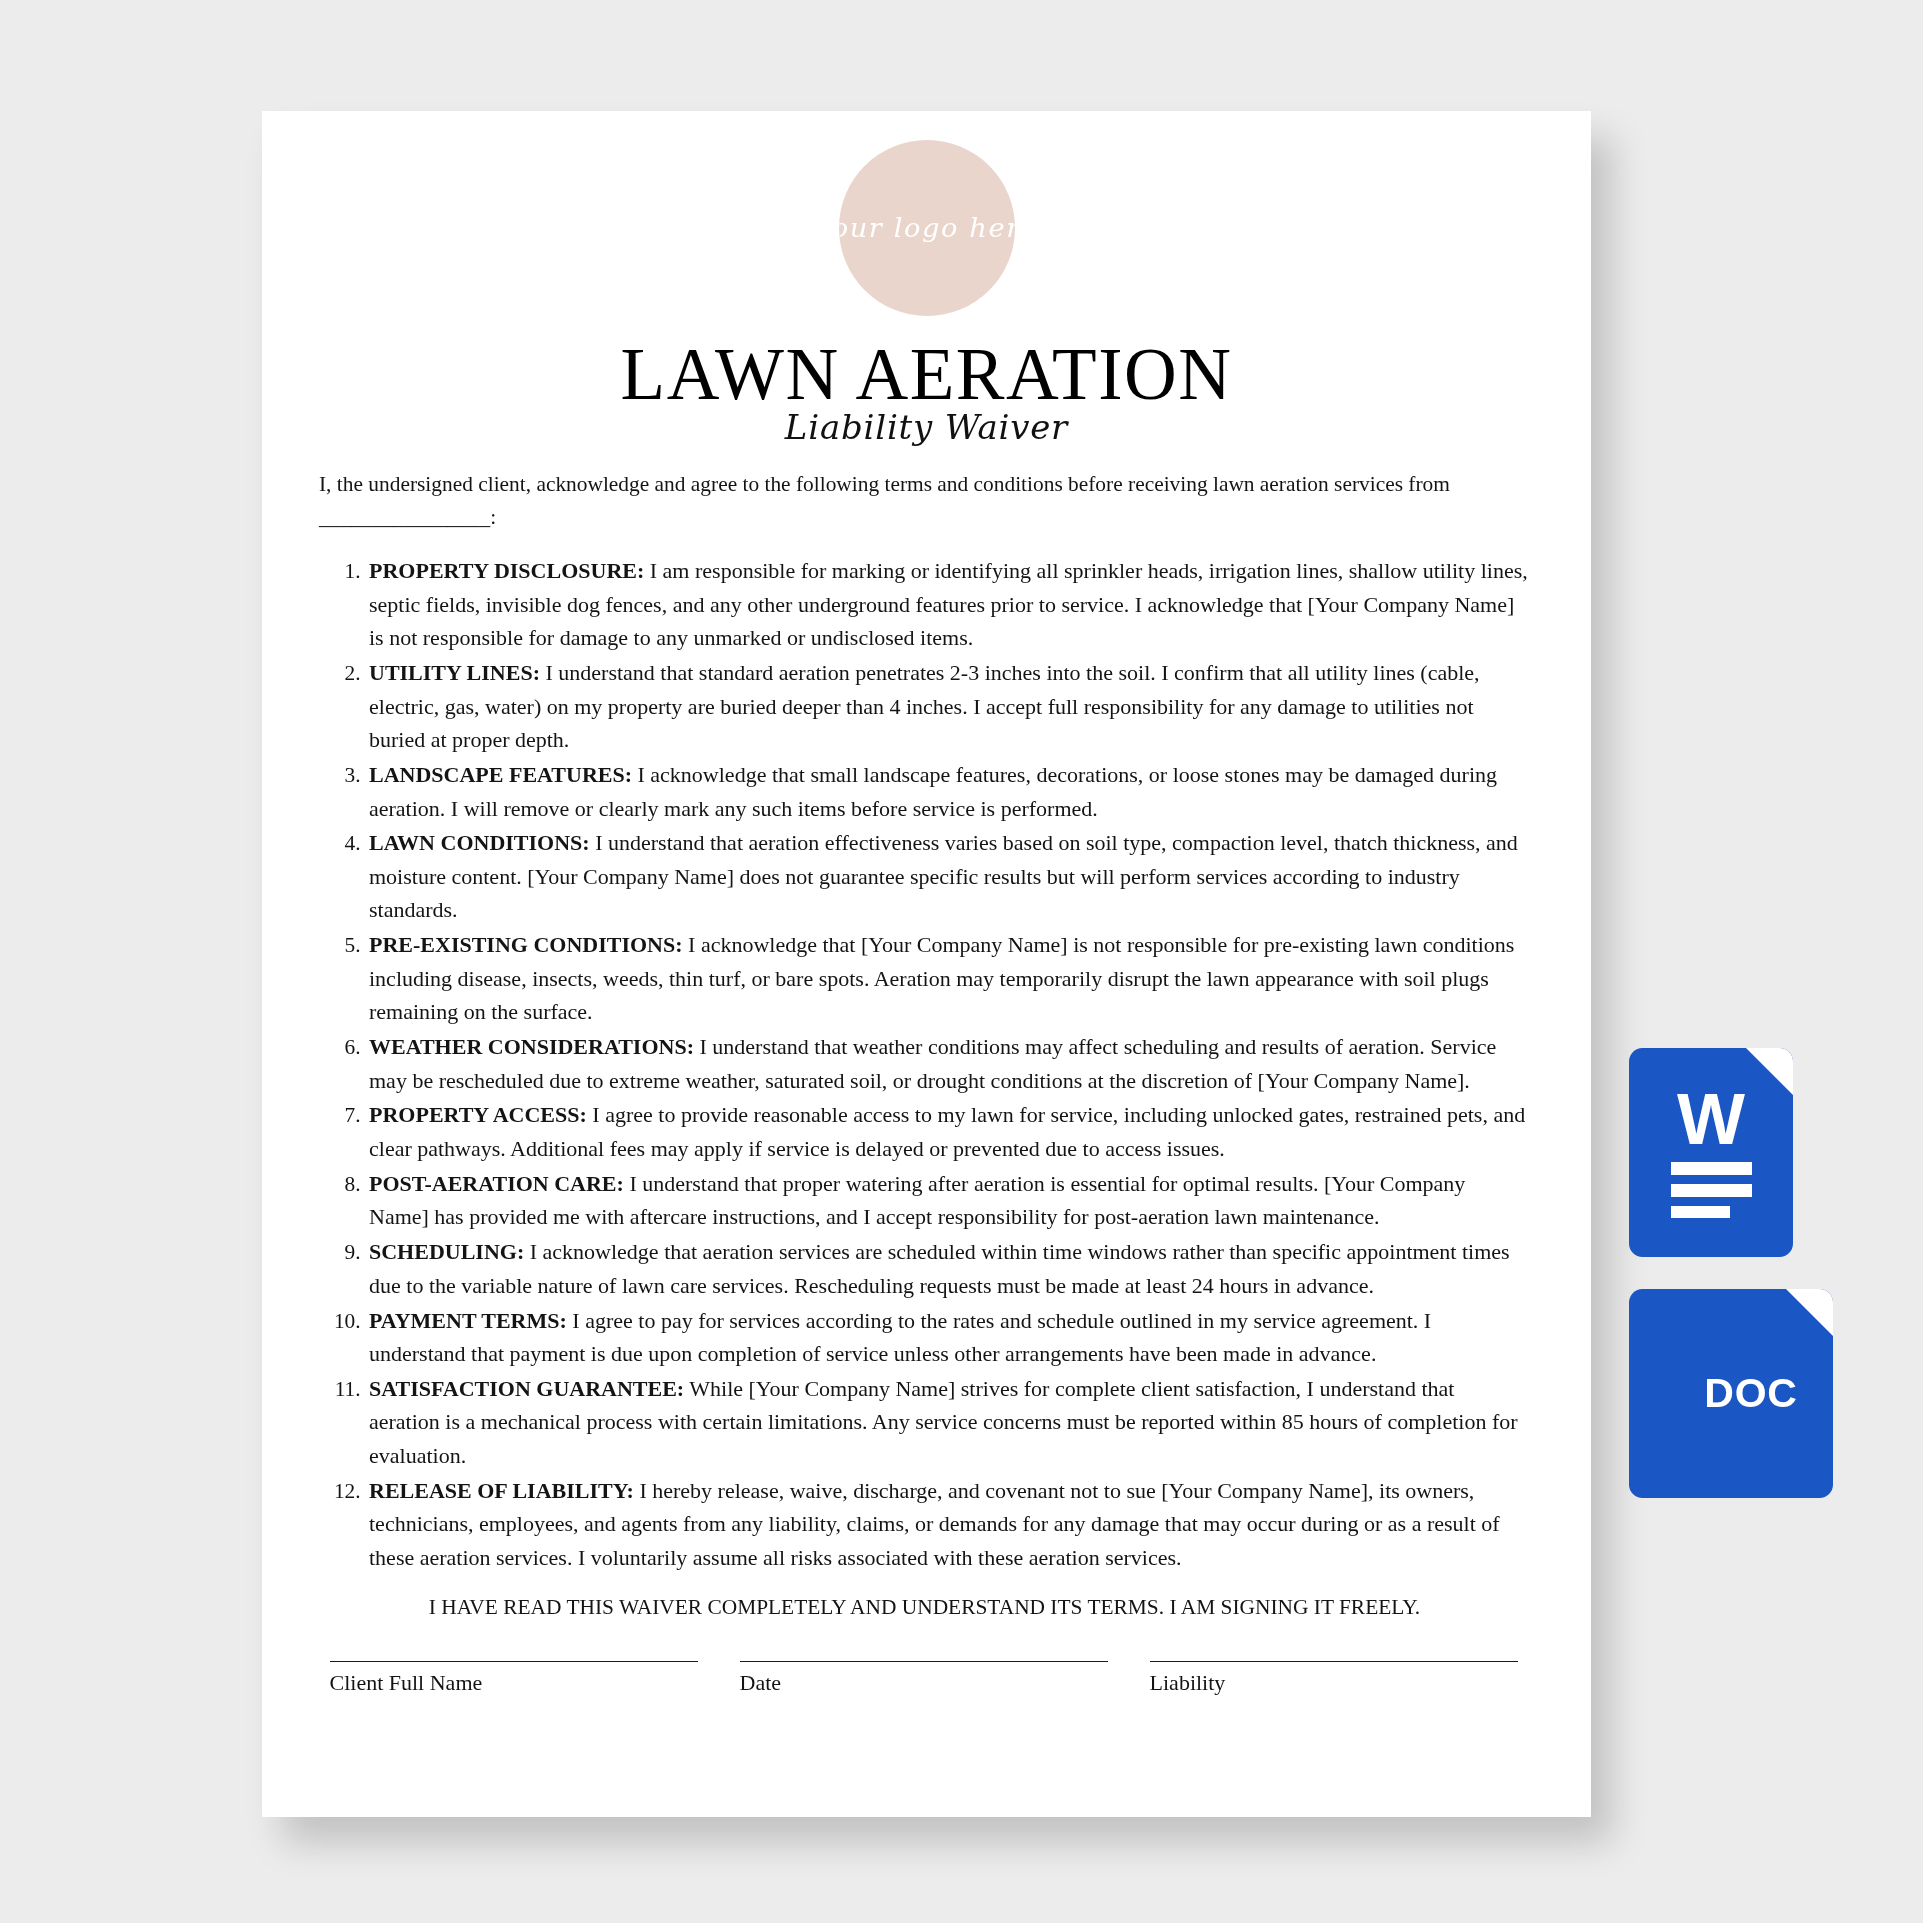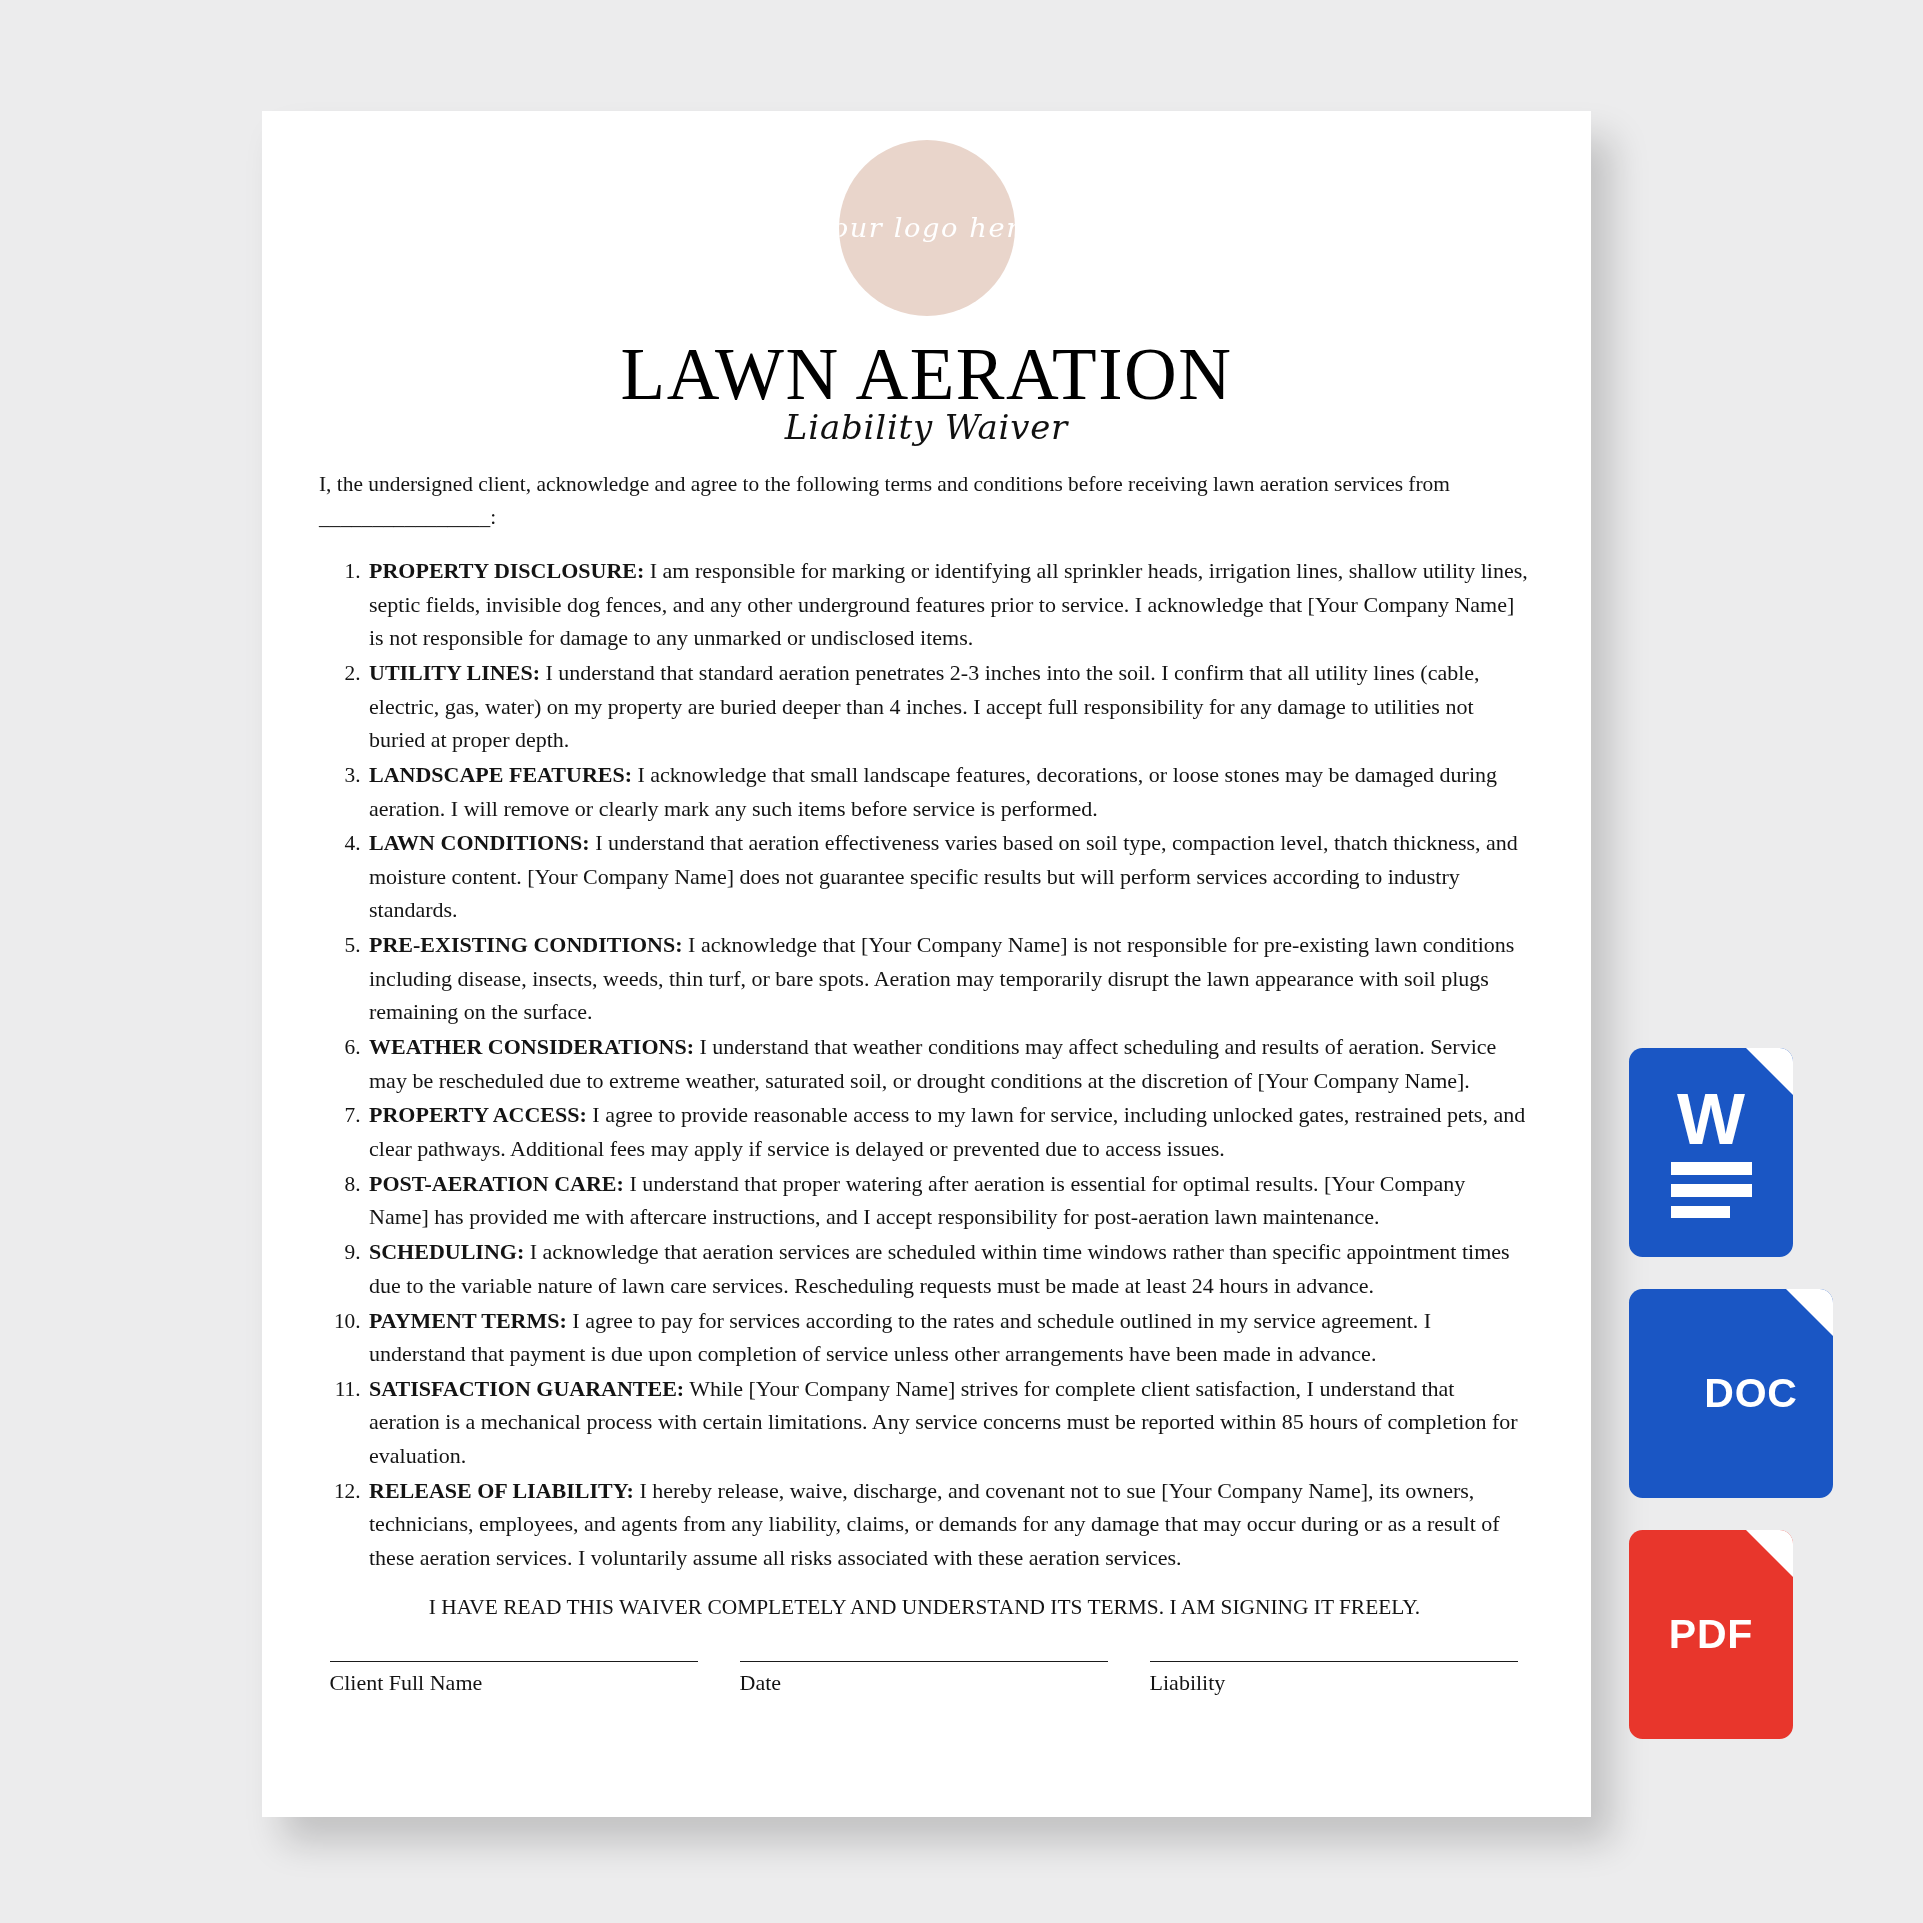--- a/index.html
+++ b/index.html
@@ -285,19 +285,15 @@
           <span class="short"></span>
       </div>
     </div>
   </div>
 
   <div class="badge badge-doc">
     <div class="fold"></div>
     <div class="badge-label">DOC</div>
   </div>
 
-  <div class="badge badge-pdf">
-    <div class="fold"></div>
-    <div class="badge-label">PDF</div>
-  </div>
 
 </div>
 
 
 </body></html>

